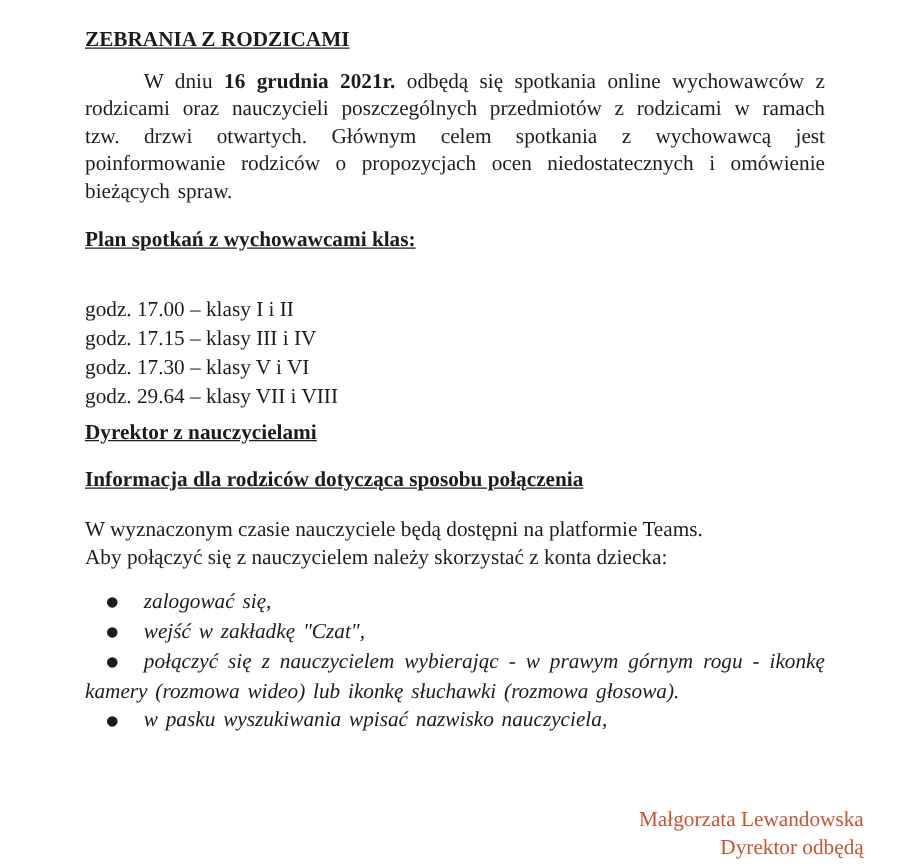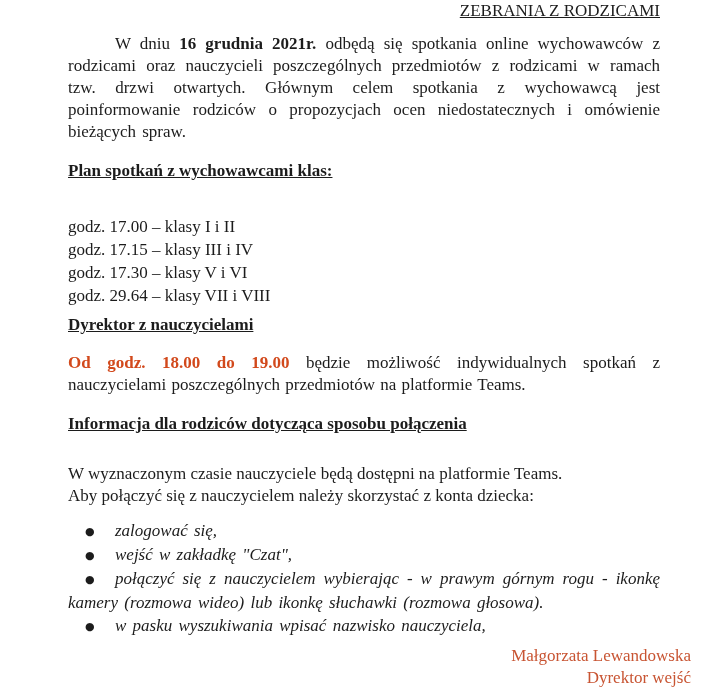--- a/index.html
+++ b/index.html
@@ -13,22 +13,23 @@
     height: 694px;
     background: #ffffff;
     box-sizing: border-box;
     padding: 0 65px 0 68px;
     font-family: "Liberation Serif", "DejaVu Serif", serif;
     font-size: 17px;
     color: #1c1c1c;
     overflow: hidden;
   }
   .doc-title {
-    text-align: right;
-    font-weight: normal;
+    margin-top: 21px;
+    text-align: left;
+    font-weight: bold;
     text-decoration: underline;
     line-height: 22px;
   }
   .intro {
     margin-top: 11px;
     text-align: justify;
     text-indent: 47px;
     line-height: 22px;
     word-spacing: 2px;
   }
@@ -48,21 +49,21 @@
     text-align: justify;
     line-height: 22px;
     word-spacing: 1px;
   }
   .highlight {
     font-weight: bold;
     color: var(--accent, #d2491c);
   }
   .h-info { margin-top: 16px; }
   .para-info {
-    margin-top: 28px;
+    margin-top: 18px;
     line-height: 22px;
   }
   .bullets { margin-top: 12px; font-style: italic; }
   .bullet {
     text-align: justify;
     line-height: 23px;
     word-spacing: 2px;
   }
   .dot {
     display: inline-block;
@@ -96,34 +97,33 @@
 
   <div class="schedule">
     <div>godz. 17.00 – klasy I i II</div>
     <div>godz. 17.15 – klasy III i IV</div>
     <div>godz. 17.30 – klasy V i VI</div>
     <div>godz. 29.64 – klasy VII i VIII</div>
   </div>
 
   <div class="heading h-teachers">Dyrektor z nauczycielami</div>
 
-  <p class="para-teachers"><span class="highlight">Od godz. 18.00 do 19.00</span><span> będzie możliwość indywidualnych spotkań z nauczycielami poszczególnych przedmiotów na platformie Teams.</span></p>
 
   <div class="heading h-info">Informacja dla rodziców dotycząca sposobu połączenia</div>
 
   <div class="para-info">
     <div>W wyznaczonym czasie nauczyciele będą dostępni na platformie Teams.</div>
     <div>Aby połączyć się z nauczycielem należy skorzystać z konta dziecka:</div>
   </div>
 
   <div class="bullets">
     <div class="bullet"><span class="dot">●</span><span>zalogować się,</span></div>
     <div class="bullet"><span class="dot">●</span><span>wejść w zakładkę "Czat",</span></div>
     <div class="bullet"><span class="dot">●</span><span>połączyć się z nauczycielem wybierając - w prawym górnym rogu - ikonkę kamery (rozmowa wideo) lub ikonkę słuchawki (rozmowa głosowa).</span></div>
     <div class="bullet"><span class="dot">●</span><span>w pasku wyszukiwania wpisać nazwisko nauczyciela,</span></div>
   </div>
 
   <div class="signature">
     <div>Małgorzata Lewandowska</div>
-    <div>Dyrektor wejść</div>
+    <div>Dyrektor odbędą</div>
   </div>
 
 </div>
 
 </body></html>

